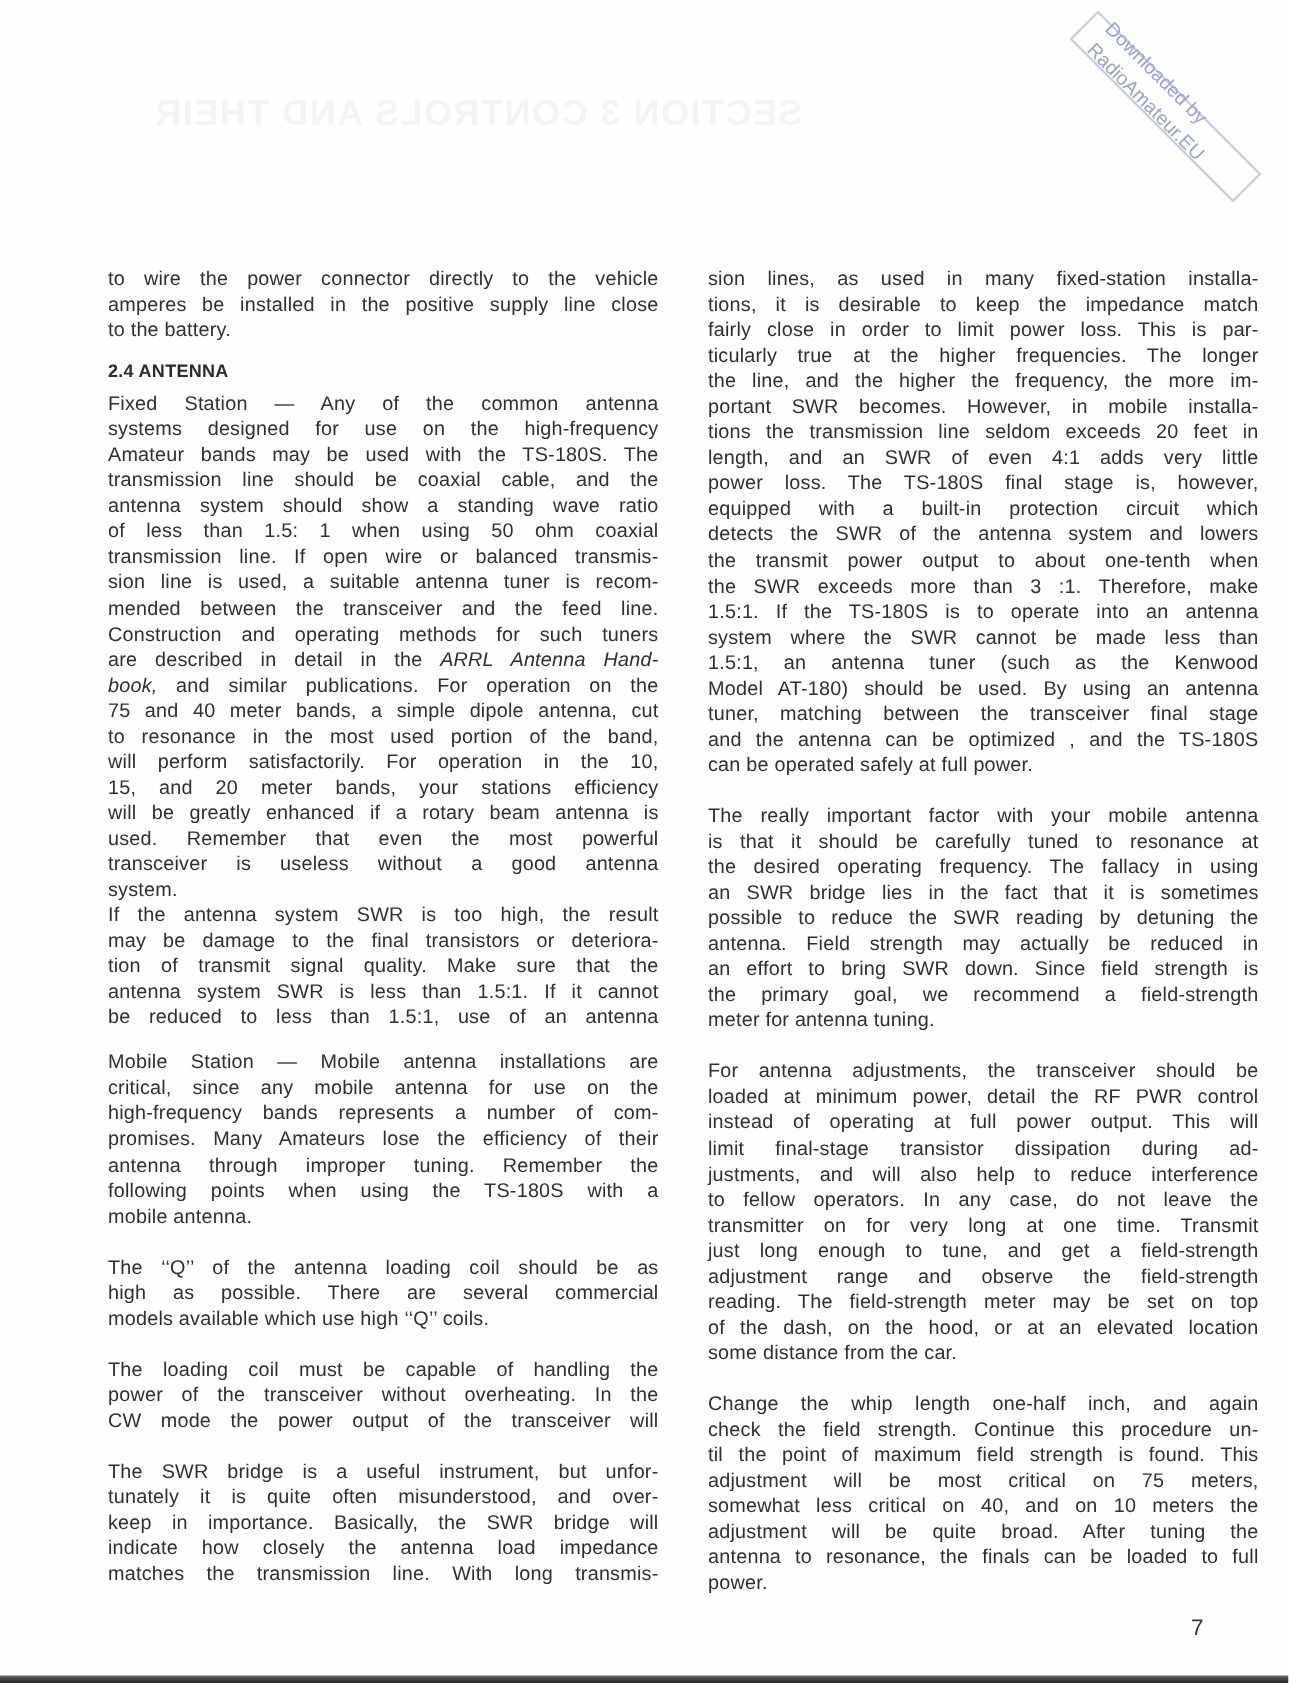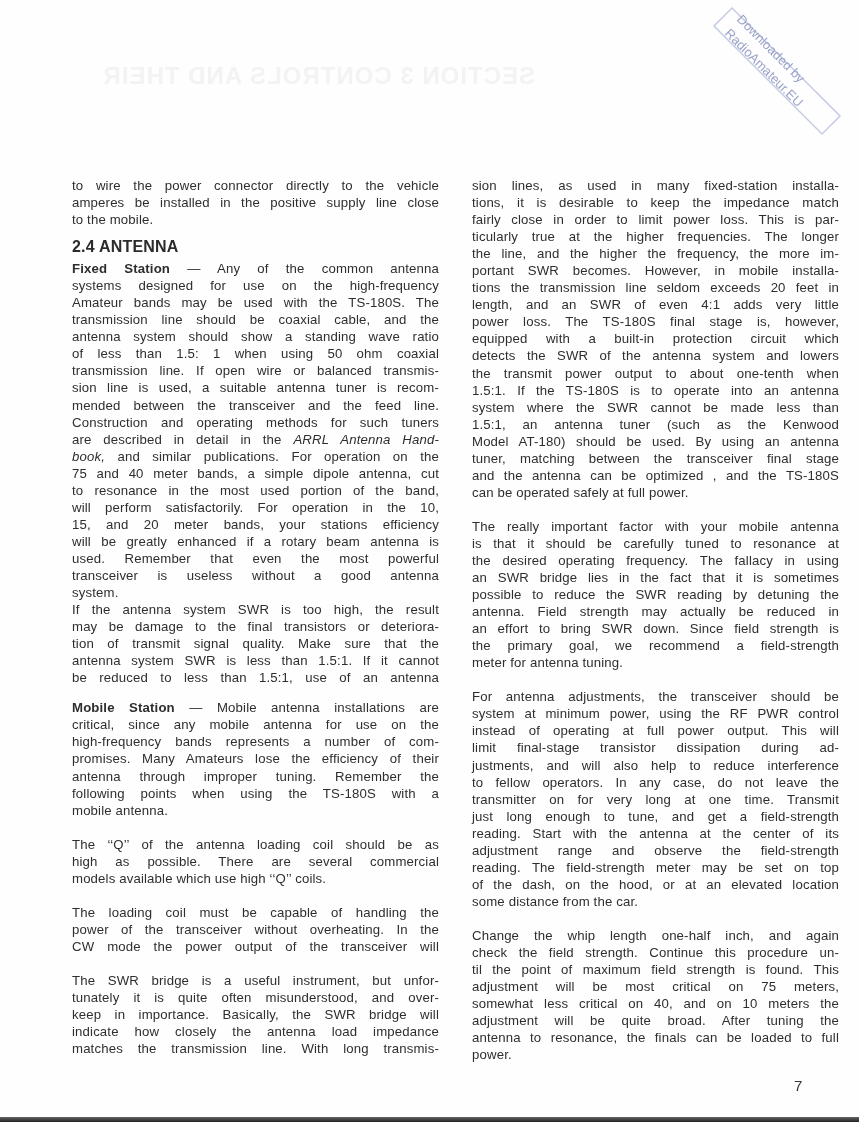--- a/index.html
+++ b/index.html
@@ -19,24 +19,24 @@
     .col.right { left: 472px; top: 129px; }
     .ln {
       display: block; font-size: 13.2px; line-height: 17.05px; height: 17.05px;
       white-space: nowrap; text-align: justify; text-align-last: justify;
       letter-spacing: 0.15px;
     }
     .ln.last { text-align-last: left; }
     .gap { height: 17px; }
     .gap.small { height: 13px; }
     .heading {
-      font-weight: bold; font-size: 16px; line-height: 20px; color: #2b2b2b;
+      font-weight: bold; font-size: 12px; line-height: 20px; color: #2b2b2b;
       margin-top: 9px; margin-bottom: 3px; letter-spacing: 0.2px;
     }
-    .b { font-weight: bold; }
+    .b { font-weight: normal; }
     .i { font-style: italic; }
     .watermark {
       position: absolute; left: 712px; top: 6px; width: 130px; height: 130px;
     }
     .page-number {
       position: absolute; left: 794px; top: 1077px;
       font-size: 15px; color: #333;
     }
     .bottom-bar {
       position: absolute; left: 0; top: 1117px; width: 859px; height: 5px;
@@ -53,21 +53,21 @@
     <polygon points="20,2 128,110 110,128 2,20" fill="none" stroke="#c5cbe3" stroke-width="1.5"></polygon>
     <text x="0" y="0" transform="translate(24,14) rotate(45)" font-family="Liberation Sans, sans-serif" font-size="13" fill="#9aa3c9">Downloaded by</text>
     <text x="0" y="0" transform="translate(12,28) rotate(45)" font-family="Liberation Sans, sans-serif" font-size="13" fill="#9aa3c9">RadioAmateur.EU</text>
   </svg>
 </div>
 
 <div class="col left">
   <div>
     <span class="ln">to wire the power connector directly to the vehicle</span>
     <span class="ln">amperes be installed in the positive supply line close</span>
-    <span class="ln last">to the mobile.</span>
+    <span class="ln last">to the battery.</span>
   </div>
 
   <div class="heading">2.4 ANTENNA</div>
 
   <div>
     <span class="ln"><span class="b">Fixed Station</span><span> —  Any  of  the  common  antenna</span></span>
     <span class="ln">systems designed for use on the high-frequency</span>
     <span class="ln">Amateur bands may be used with the TS-180S. The</span>
     <span class="ln">transmission line should be coaxial cable, and the</span>
     <span class="ln">antenna system should show a standing wave ratio</span>
@@ -142,20 +142,21 @@
     <span class="ln">fairly close in order to limit power loss. This is par-</span>
     <span class="ln">ticularly true at the higher frequencies. The longer</span>
     <span class="ln">the line, and the higher the frequency, the more im-</span>
     <span class="ln">portant SWR becomes. However, in mobile installa-</span>
     <span class="ln">tions the transmission line seldom exceeds 20 feet in</span>
     <span class="ln">length, and an SWR of even 4:1 adds very little</span>
     <span class="ln">power loss. The TS-180S final stage is, however,</span>
     <span class="ln">equipped with a built-in protection circuit which</span>
     <span class="ln">detects the SWR of the antenna system and lowers</span>
     <span class="ln">the transmit power output to about one-tenth when</span>
+    <span class="ln">the SWR exceeds more than  3 :1. Therefore, make</span>
     <span class="ln">1.5:1. If the TS-180S is to operate into an antenna</span>
     <span class="ln">system where the SWR cannot be made less than</span>
     <span class="ln">1.5:1, an antenna tuner (such as the Kenwood</span>
     <span class="ln">Model AT-180) should be used. By using an antenna</span>
     <span class="ln">tuner, matching between the transceiver final stage</span>
     <span class="ln">and the antenna can be optimized , and the TS-180S</span>
     <span class="ln last">can be operated safely at full power.</span>
   </div>
 
   <div class="gap"></div>
@@ -169,28 +170,27 @@
     <span class="ln">antenna. Field strength may actually be reduced in</span>
     <span class="ln">an effort to bring SWR down. Since field strength is</span>
     <span class="ln">the primary goal, we recommend a field-strength</span>
     <span class="ln last">meter for antenna tuning.</span>
   </div>
 
   <div class="gap"></div>
 
   <div>
     <span class="ln">For antenna adjustments, the transceiver should be</span>
-    <span class="ln">system at minimum power, using the RF PWR control</span>
+    <span class="ln">loaded at minimum power, detail the RF PWR control</span>
     <span class="ln">instead of operating at full power output. This will</span>
     <span class="ln">limit final-stage transistor dissipation during ad-</span>
     <span class="ln">justments, and will also help to reduce interference</span>
     <span class="ln">to fellow operators. In any case, do not leave the</span>
     <span class="ln">transmitter on for very long at one time. Transmit</span>
     <span class="ln">just long enough to tune, and get a field-strength</span>
-    <span class="ln">reading. Start with the antenna at the center of its</span>
     <span class="ln">adjustment range and observe the field-strength</span>
     <span class="ln">reading. The field-strength meter may be set on top</span>
     <span class="ln">of the dash, on the hood, or at an elevated location</span>
     <span class="ln last">some distance from the car.</span>
   </div>
 
   <div class="gap"></div>
 
   <div>
     <span class="ln">Change the whip length one-half inch, and again</span>

